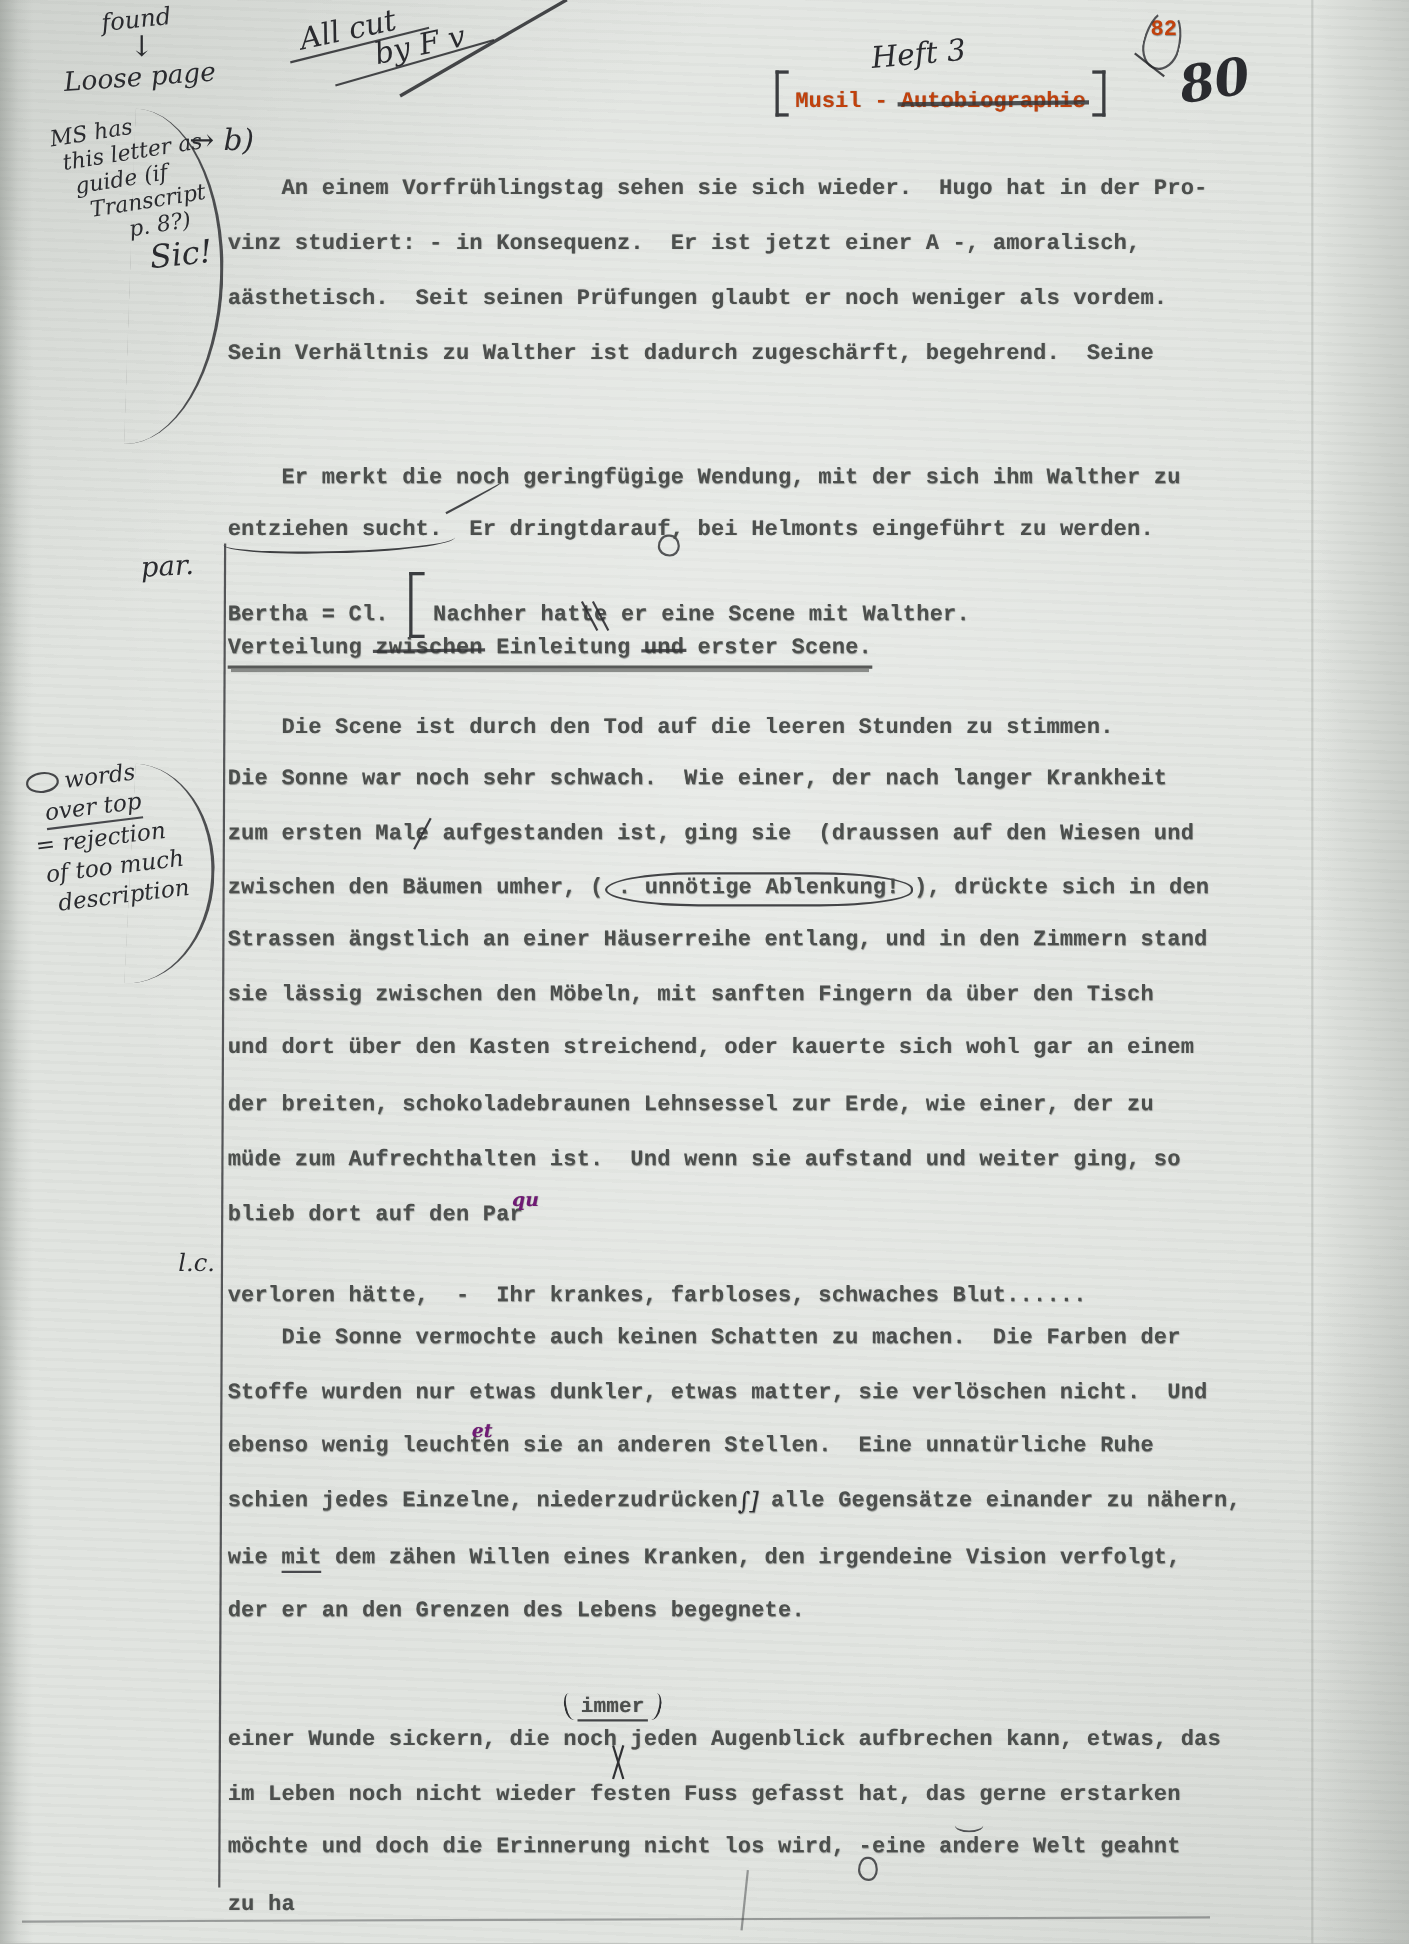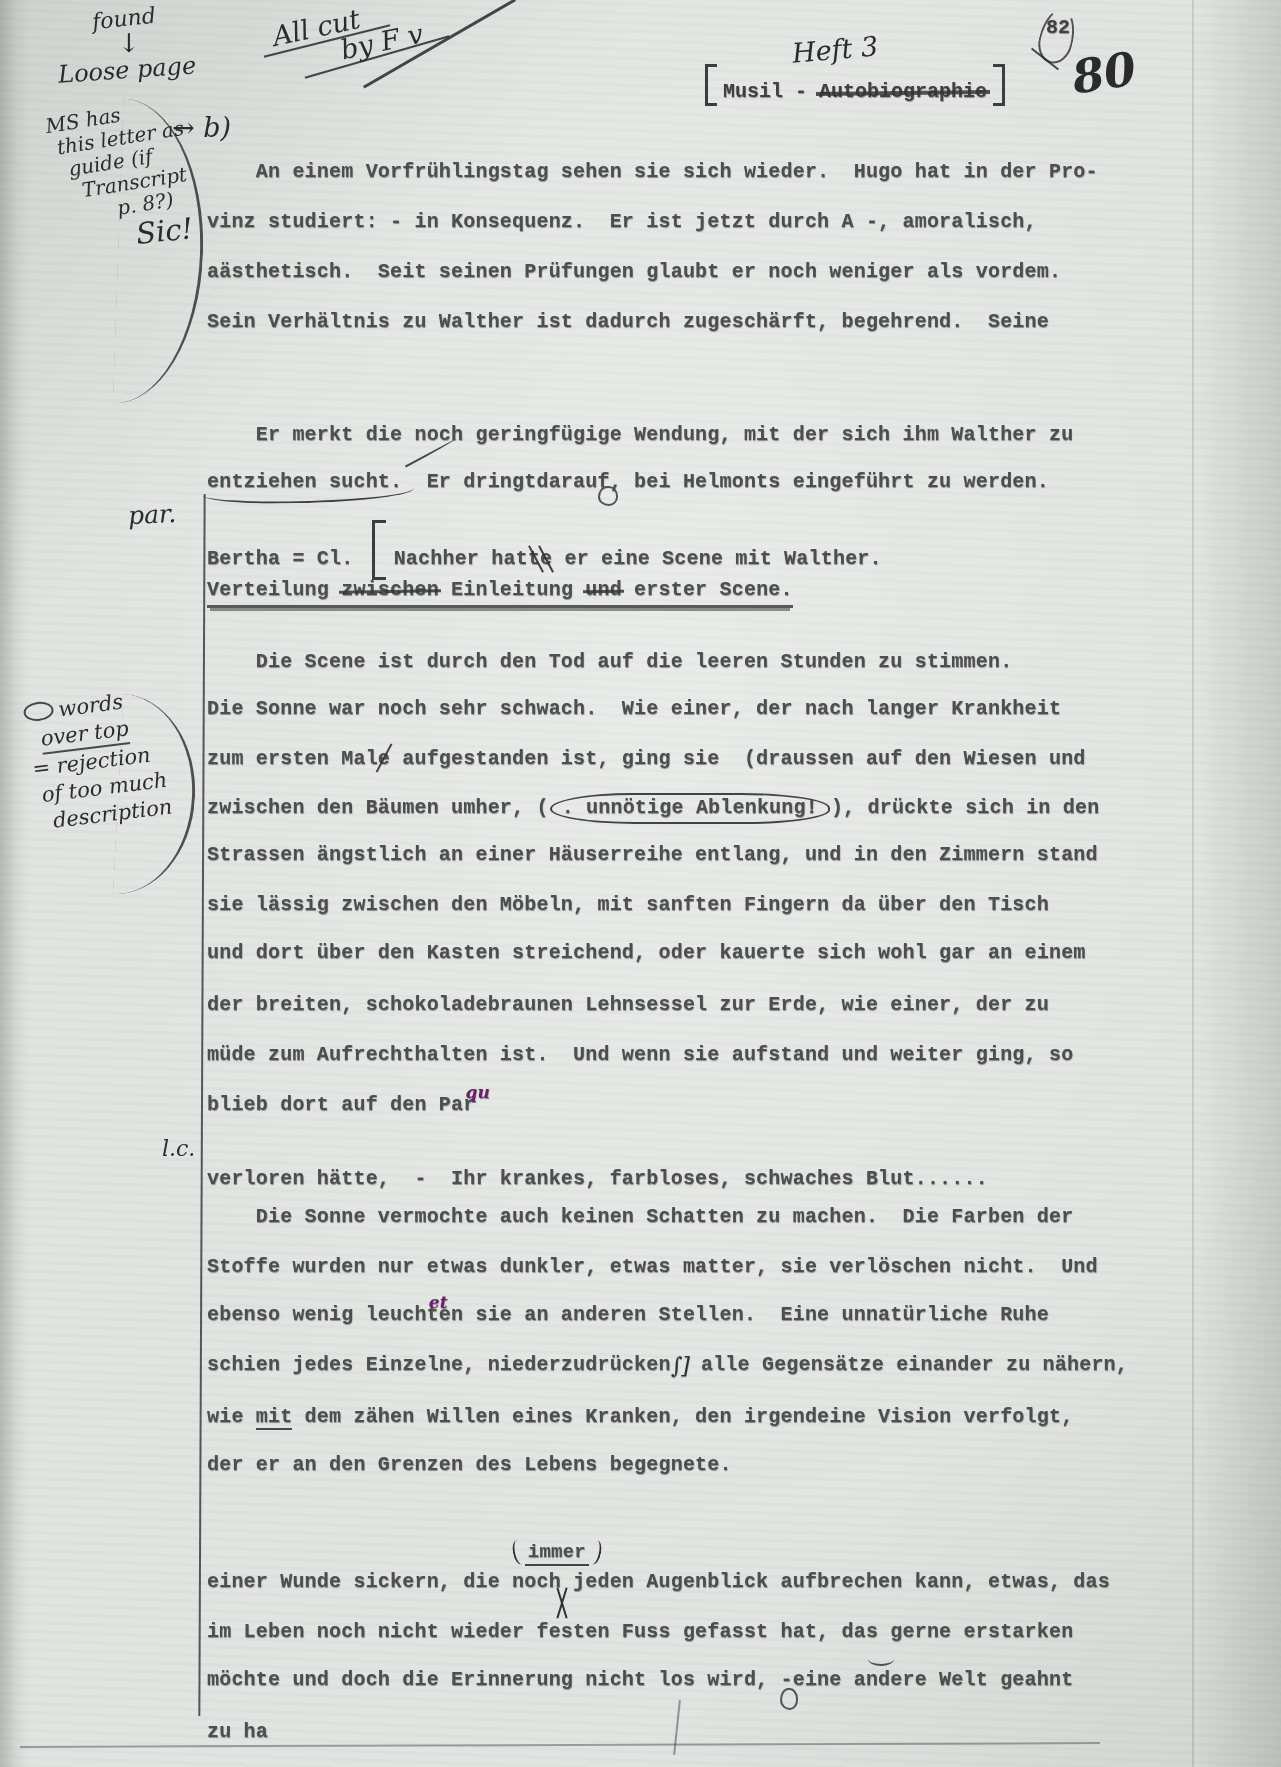--- a/index.html
+++ b/index.html
@@ -83,21 +83,21 @@
   .mini-loop{position:absolute;width:16px;height:16px;border:2px solid rgba(45,46,50,0.8);
         border-radius:50% 50% 50% 60%/60% 55% 50% 50%;}
   .breve{position:absolute;width:26px;height:12px;border-bottom:2px solid rgba(45,46,50,0.8);
         border-radius:0 0 50% 50%;}
   .oval-icon{display:inline-block;width:26px;height:15px;border:2px solid rgba(42,43,47,0.85);
         border-radius:50%;vertical-align:-2px;margin-right:5px;}
   .scribble{position:absolute;width:30px;height:52px;border:2px solid rgba(45,46,50,0.8);
         border-top-color:transparent;border-radius:50% 50% 50% 50%/60% 60% 40% 40%;transform:rotate(14deg);}
   .vline{position:absolute;background:rgba(45,46,50,0.78);width:2px;}
   .header-typed{position:absolute;font-family:"Liberation Mono",monospace;font-weight:700;
-        color:#404040;text-shadow:0.4px 0.6px 0.9px rgba(64,66,64,0.5);white-space:nowrap;}
+        color:#c2410c;text-shadow:0.4px 0.6px 0.9px rgba(64,66,64,0.5);white-space:nowrap;}
 </style>
 </head>
 <body>
 
 <div class="page">
   <div class="edge-left"></div>
   <div class="edge-right"></div>
   <div class="crease"></div>
 
   <span class="hand" style="left:92px;top:6px;font-size:22px;transform:rotate(-6deg);">found</span>
@@ -147,21 +147,21 @@
 
   <div class="mini-loop" style="left:598px;top:486px;"></div>
   <div class="stroke" style="left:402px;top:452px;width:58px;height:2px;transform:rotate(-28deg);border-radius:0 0 100% 0;"></div>
   <div class="breve" style="left:868px;top:1652px;"></div>
   <div class="mini-loop" style="left:780px;top:1688px;width:14px;height:18px;"></div>
   <div class="stroke" style="left:676px;top:1700px;width:2px;height:55px;transform:rotate(6deg);opacity:0.5;"></div>
   <div class="stroke" style="left:20px;top:1744px;width:1080px;height:2px;transform:rotate(-0.2deg);opacity:0.45;"></div>
 
   <div class="typed">
     <div class="tl" style="top:160px;">    An einem Vorfrühlingstag sehen sie sich wieder.  Hugo hat in der Pro-</div>
-    <div class="tl" style="top:210px;">vinz studiert: - in Konsequenz.  Er ist jetzt durch A -, amoralisch,</div>
+    <div class="tl" style="top:210px;">vinz studiert: - in Konsequenz.  Er ist jetzt einer A -, amoralisch,</div>
     <div class="tl" style="top:260px;">aästhetisch.  Seit seinen Prüfungen glaubt er noch weniger als vordem.</div>
     <div class="tl" style="top:310px;">Sein Verhältnis zu Walther ist dadurch zugeschärft, begehrend.  Seine</div>
     <div class="tl" style="top:423px;">    Er merkt die noch geringfügige Wendung, mit der sich ihm Walther zu</div>
     <div class="tl" style="top:470px;"><span class="hand-ul">entziehen sucht.</span><span>  Er dringtdarauf, bei Helmonts eingeführt zu werden.</span></div>
     <div class="tl" style="top:520px;"><span>Bertha = Cl. </span><span class="br-open"></span><span>Nachher hat</span><span class="xout-hand">te</span><span> er eine Scene mit Walther.</span></div>
     <div class="tl" style="top:578px;"><span class="head-ul"><span>Verteilung </span><span class="xout">zwischen</span><span> Einleitung </span><span class="xout">und</span><span> erster Scene.</span></span></div>
     <div class="tl" style="top:650px;">    Die Scene ist durch den Tod auf die leeren Stunden zu stimmen.</div>
     <div class="tl" style="top:697px;">Die Sonne war noch sehr schwach.  Wie einer, der nach langer Krankheit</div>
     <div class="tl" style="top:747px;"><span>zum ersten Mal</span><span class="slash">e</span><span> aufgestanden ist, ging sie  (draussen auf den Wiesen und</span></div>
     <div class="tl" style="top:793px;"><span>zwischen den Bäumen umher, (</span><span class="circled">. unnötige Ablenkung!</span><span>), drückte sich in den</span></div>

